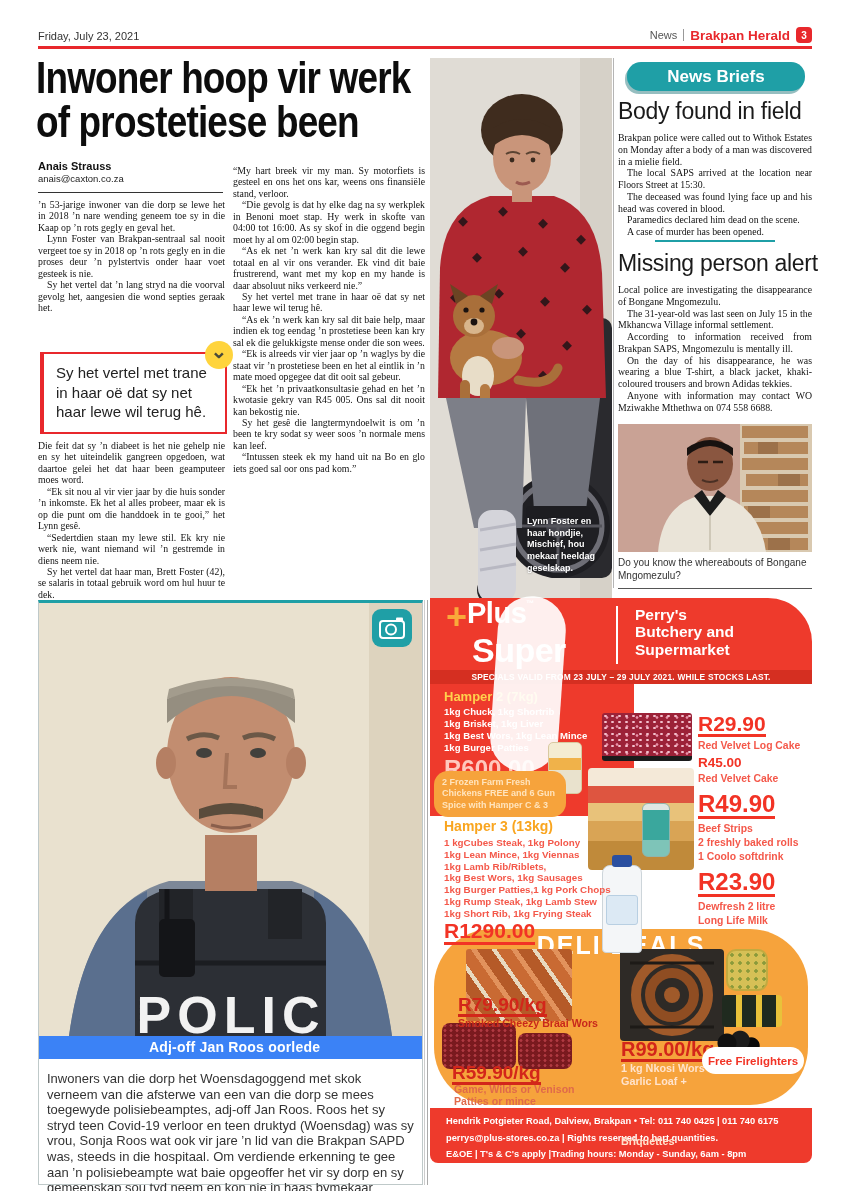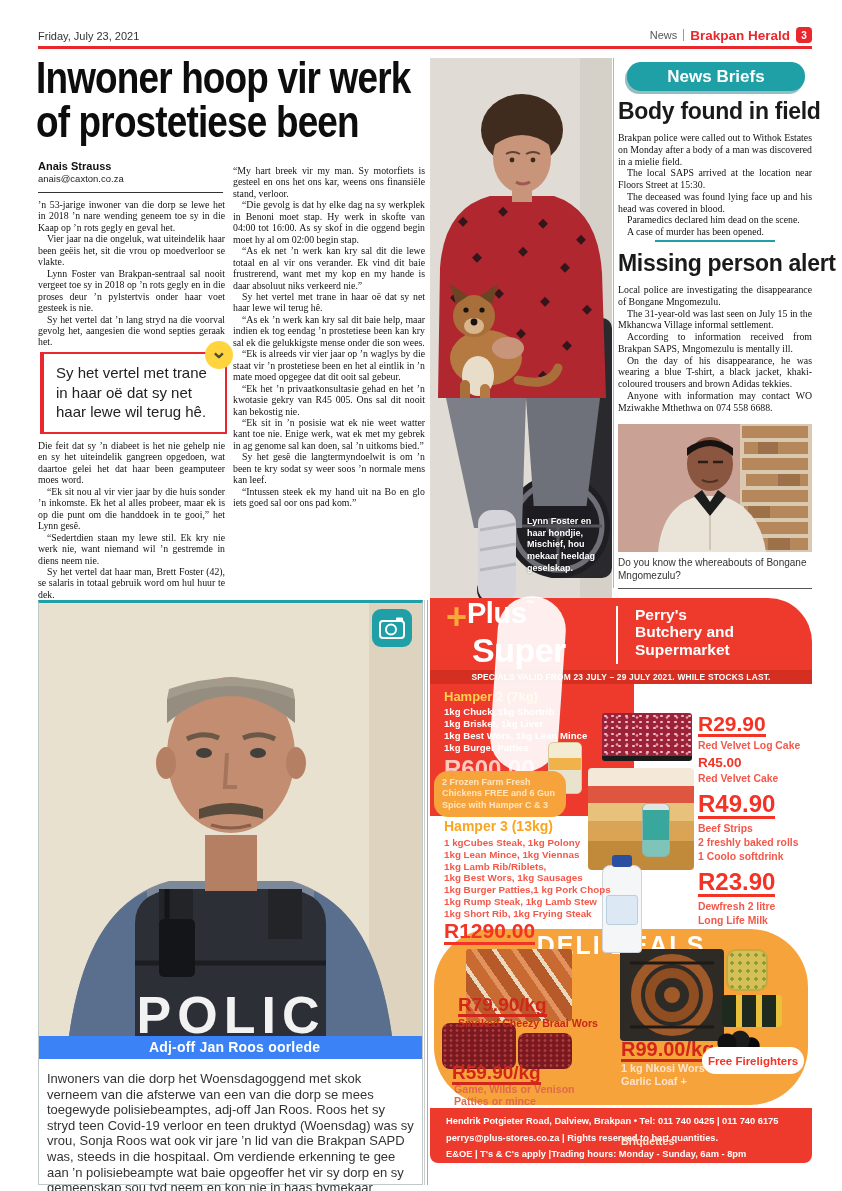--- a/index.html
+++ b/index.html
@@ -33,21 +33,21 @@
   .quote-text { font-size:15px; line-height:1.3; color:#222; }
   .quote-chev { position:absolute; top:-13px; right:-8px; width:28px; height:28px; border-radius:50%; background:#ffd43d; color:#4a4a3a; display:flex; align-items:center; justify-content:center; font-size:20px; font-weight:bold; line-height:1; padding-bottom:8px; }
 
   
   .photo-lynn { position:absolute; left:430px; top:58px; width:182px; height:552px; overflow:hidden; }
   .lynn-cap { position:absolute; left:97px; top:458px; width:80px; font-size:9px; font-weight:bold; color:#fff; line-height:1.3; text-shadow:0 0 2px rgba(0,0,0,.5); }
 
   
   .vrule-main { position:absolute; left:613px; top:58px; width:1px; height:530px; background:#b5b5b5; }
   .nb-pill { position:absolute; left:627px; top:62px; width:178px; height:29px; background:#1f9fa6; border-radius:14px; color:#fff; font-weight:bold; font-size:17px; display:flex; align-items:center; justify-content:center; box-shadow:-2px 3px 0 rgba(23,110,115,.45); }
-  .brief-title { position:absolute; left:618px; font-size:23px; color:#1a1a1a; letter-spacing:-0.3px;font-weight:bold; }
+  .brief-title { position:absolute; left:618px; font-size:23px; color:#1a1a1a; letter-spacing:-0.3px; }
   .brief-body { position:absolute; left:618px; width:194px; font-family:"Liberation Serif", serif; font-size:9.8px; line-height:1.2; color:#111; text-align:justify; }
   .brief-body p { margin:0; text-indent:9px; }
   .brief-body p.first { text-indent:0; }
   .nb-divider { position:absolute; left:655px; top:240px; width:120px; height:2px; background:#1f9fa6; }
   .photo-bongane { position:absolute; left:618px; top:424px; width:194px; height:128px; overflow:hidden; }
   .bongane-cap { position:absolute; left:618px; top:556px; width:194px; font-size:10px; color:#333; line-height:1.3; }
   .sidebar-hr { position:absolute; left:618px; top:588px; width:194px; height:1px; background:#555; }
 
   
   .obit { position:absolute; left:38px; top:600px; width:385px; height:585px; border:1px solid #bfc9c9; border-top:3px solid #1f9fa6; background:#fff; }
@@ -123,21 +123,20 @@
     <span style="display:block">of prostetiese been</span>
   </div>
   <div class="byline">
     <div class="name">Anais Strauss</div>
     <div class="email">anais@caxton.co.za</div>
   </div>
   <div class="byline-rule"></div>
 
   <div class="col col1">
     <p class="first">’n 53-jarige inwoner van die dorp se lewe het in 2018 ’n nare wending geneem toe sy in die Kaap op ’n rots gegly en geval het.</p>
-    <p>Vier jaar na die ongeluk, wat uiteindelik haar been geëis het, sit die vrou op moedverloor se vlakte.</p>
     <p>Lynn Foster van Brakpan-sentraal sal nooit vergeet toe sy in 2018 op ’n rots gegly en in die proses deur ’n pylstertvis onder haar voet gesteek is nie.</p>
     <p>Sy het vertel dat ’n lang stryd na die voorval gevolg het, aangesien die wond septies geraak het.</p>
   </div>
 
   <div class="quote-box">
     <div class="quote-text">Sy het vertel met trane in haar oë dat sy net haar lewe wil terug hê.</div>
     <div class="quote-chev">⌄</div>
   </div>
 
   <div class="col col1b">
@@ -148,21 +147,20 @@
   </div>
 
   <div class="col col2">
     <p class="first">“My hart breek vir my man. Sy motorfiets is gesteel en ons het ons kar, weens ons finansiële stand, verloor.</p>
     <p>“Die gevolg is dat hy elke dag na sy werkplek in Benoni moet stap. Hy werk in skofte van 04:00 tot 16:00. As sy skof in die oggend begin moet hy al om 02:00 begin stap.</p>
     <p>“As ek net ’n werk kan kry sal dit die lewe totaal en al vir ons verander. Ek vind dit baie frustrerend, want met my kop en my hande is daar absoluut niks verkeerd nie.”</p>
     <p>Sy het vertel met trane in haar oë dat sy net haar lewe wil terug hê.</p>
     <p>“As ek ’n werk kan kry sal dit baie help, maar indien ek tog eendag ’n prostetiese been kan kry sal ek die gelukkigste mense onder die son wees.</p>
     <p>“Ek is alreeds vir vier jaar op ’n waglys by die staat vir ’n prostetiese been en het al eintlik in ’n mate moed opgegee dat dit ooit sal gebeur.</p>
     <p>“Ek het ’n privaatkonsultasie gehad en het ’n kwotasie gekry van R45 005. Ons sal dit nooit kan bekostig nie.</p>
-    <p>“Ek sit in ’n posisie wat ek nie weet watter kant toe nie. Enige werk, wat ek met my gebrek in ag genome sal kan doen, sal ’n uitkoms bied.”</p>
     <p>Sy het gesê die langtermyndoelwit is om ’n been te kry sodat sy weer soos ’n normale mens kan leef.</p>
     <p>“Intussen steek ek my hand uit na Bo en glo iets goed sal oor ons pad kom.”</p>
   </div>
 
   <div class="photo-lynn">
     <svg width="182" height="552" viewBox="0 0 182 552">
       <rect width="182" height="552" fill="#e0dcd5"></rect>
       <rect x="150" width="32" height="552" fill="#d6d1c8"></rect>
 
       <rect x="112" y="260" width="70" height="260" rx="10" fill="#2a2a2e"></rect>

